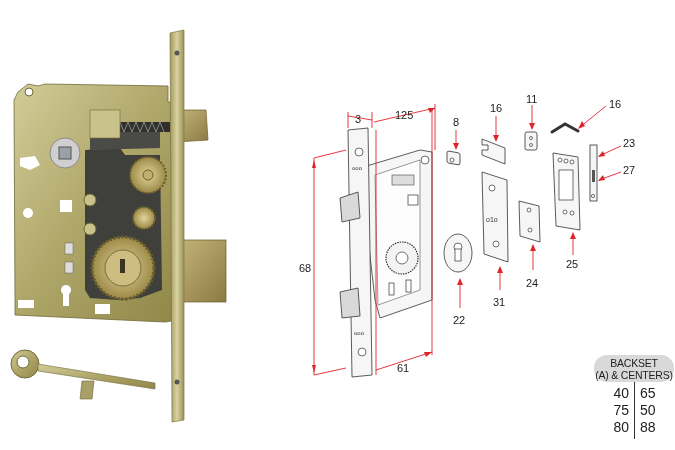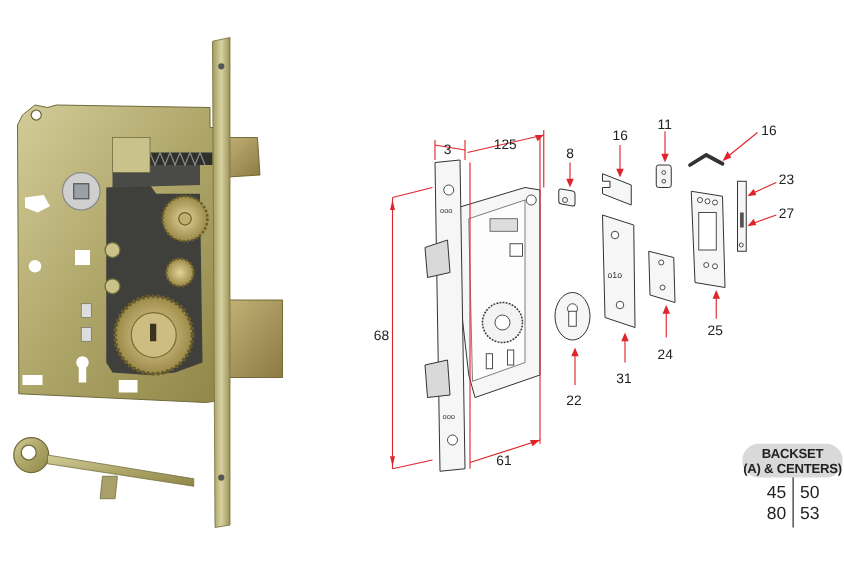--- a/index.html
+++ b/index.html
@@ -7,21 +7,21 @@
            font-family: "Liberation Sans", sans-serif; }
     .stage { position: absolute; left: 0; top: 0; width: 675px; height: 450px; }
     .lbl { font-family: "Liberation Sans", sans-serif; font-size: 11px; fill: #222; }
     .dim { stroke: #e0242b; stroke-width: 0.9; fill: none; }
     .arrowhead { fill: #e0242b; }
     .part { fill: #f6f6f6; stroke: #333; stroke-width: 0.8; }
     .partdk { fill: #d9d9d9; stroke: #333; stroke-width: 0.8; }
     .hole { fill: #fff; stroke: #333; stroke-width: 0.7; }
 
     .table { position: absolute; left: 594px; top: 355px; width: 80px; }
-    .table-head { background: #d9d9d9; text-align: center; font-size: 10.5px; font-weight: bold;
+    .table-head { background: #d9d9d9; text-align: center; font-size: 10.5px; font-weight: normal;
                   color: #222; line-height: 12px; padding: 2px 0 1px; letter-spacing: -0.2px; border-radius: 13px; }
     .table-body { position: relative; padding-top: 2px; }
     .table-row { display: flex; height: 17px; align-items: center; font-size: 14px; color: #222; }
     .table-row .c1 { width: 40px; text-align: right; padding-right: 5px; box-sizing: border-box; }
     .table-row .c2 { width: 40px; text-align: left; padding-left: 6px; box-sizing: border-box; }
     .table-divider { position: absolute; left: 40px; top: 0; bottom: -4px; width: 1px; background: #333; }
   </style>
 </head>
 <body>
 
@@ -234,22 +234,26 @@
   </svg>
 
   <div class="table">
     <div class="table-head">
       <div>BACKSET</div>
       <div>(A) &amp; CENTERS)</div>
     </div>
     <div class="table-body">
       <div class="table-divider"></div>
       <div class="table-row">
-        <span class="c1">45</span>
+        <span class="c1">40</span>
+        <span class="c2">65</span>
+      </div>
+      <div class="table-row">
+        <span class="c1">75</span>
         <span class="c2">50</span>
       </div>
       <div class="table-row">
         <span class="c1">80</span>
-        <span class="c2">53</span>
+        <span class="c2">88</span>
       </div>
     </div>
   </div>
 </div>
 
 </body></html>

